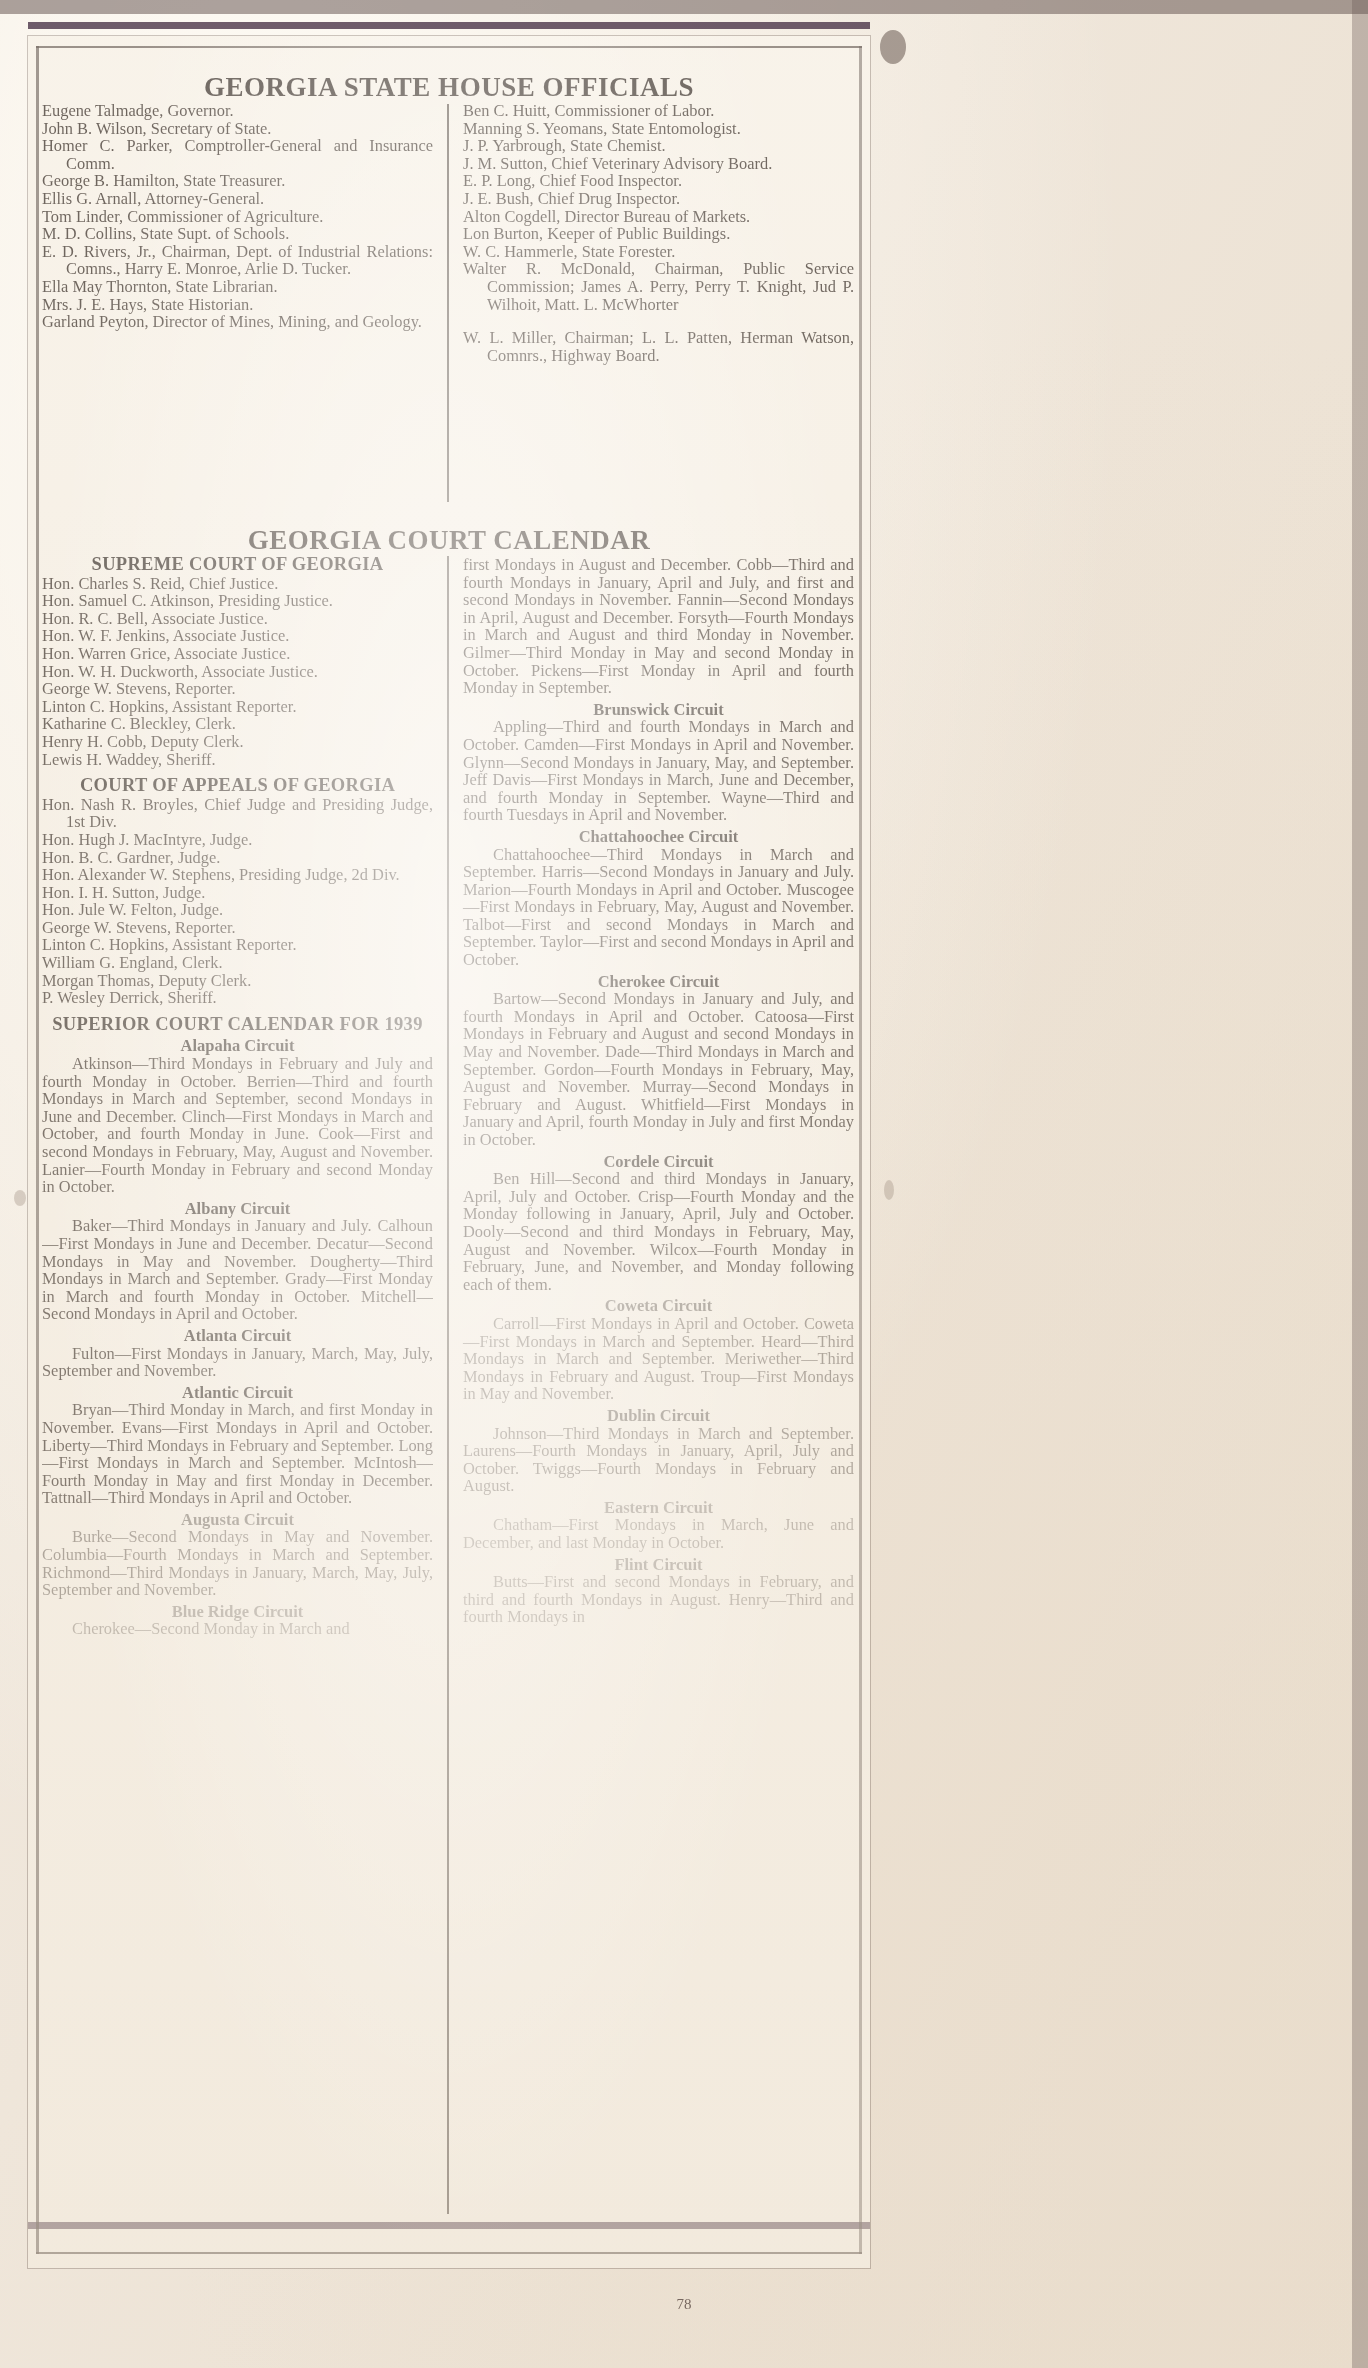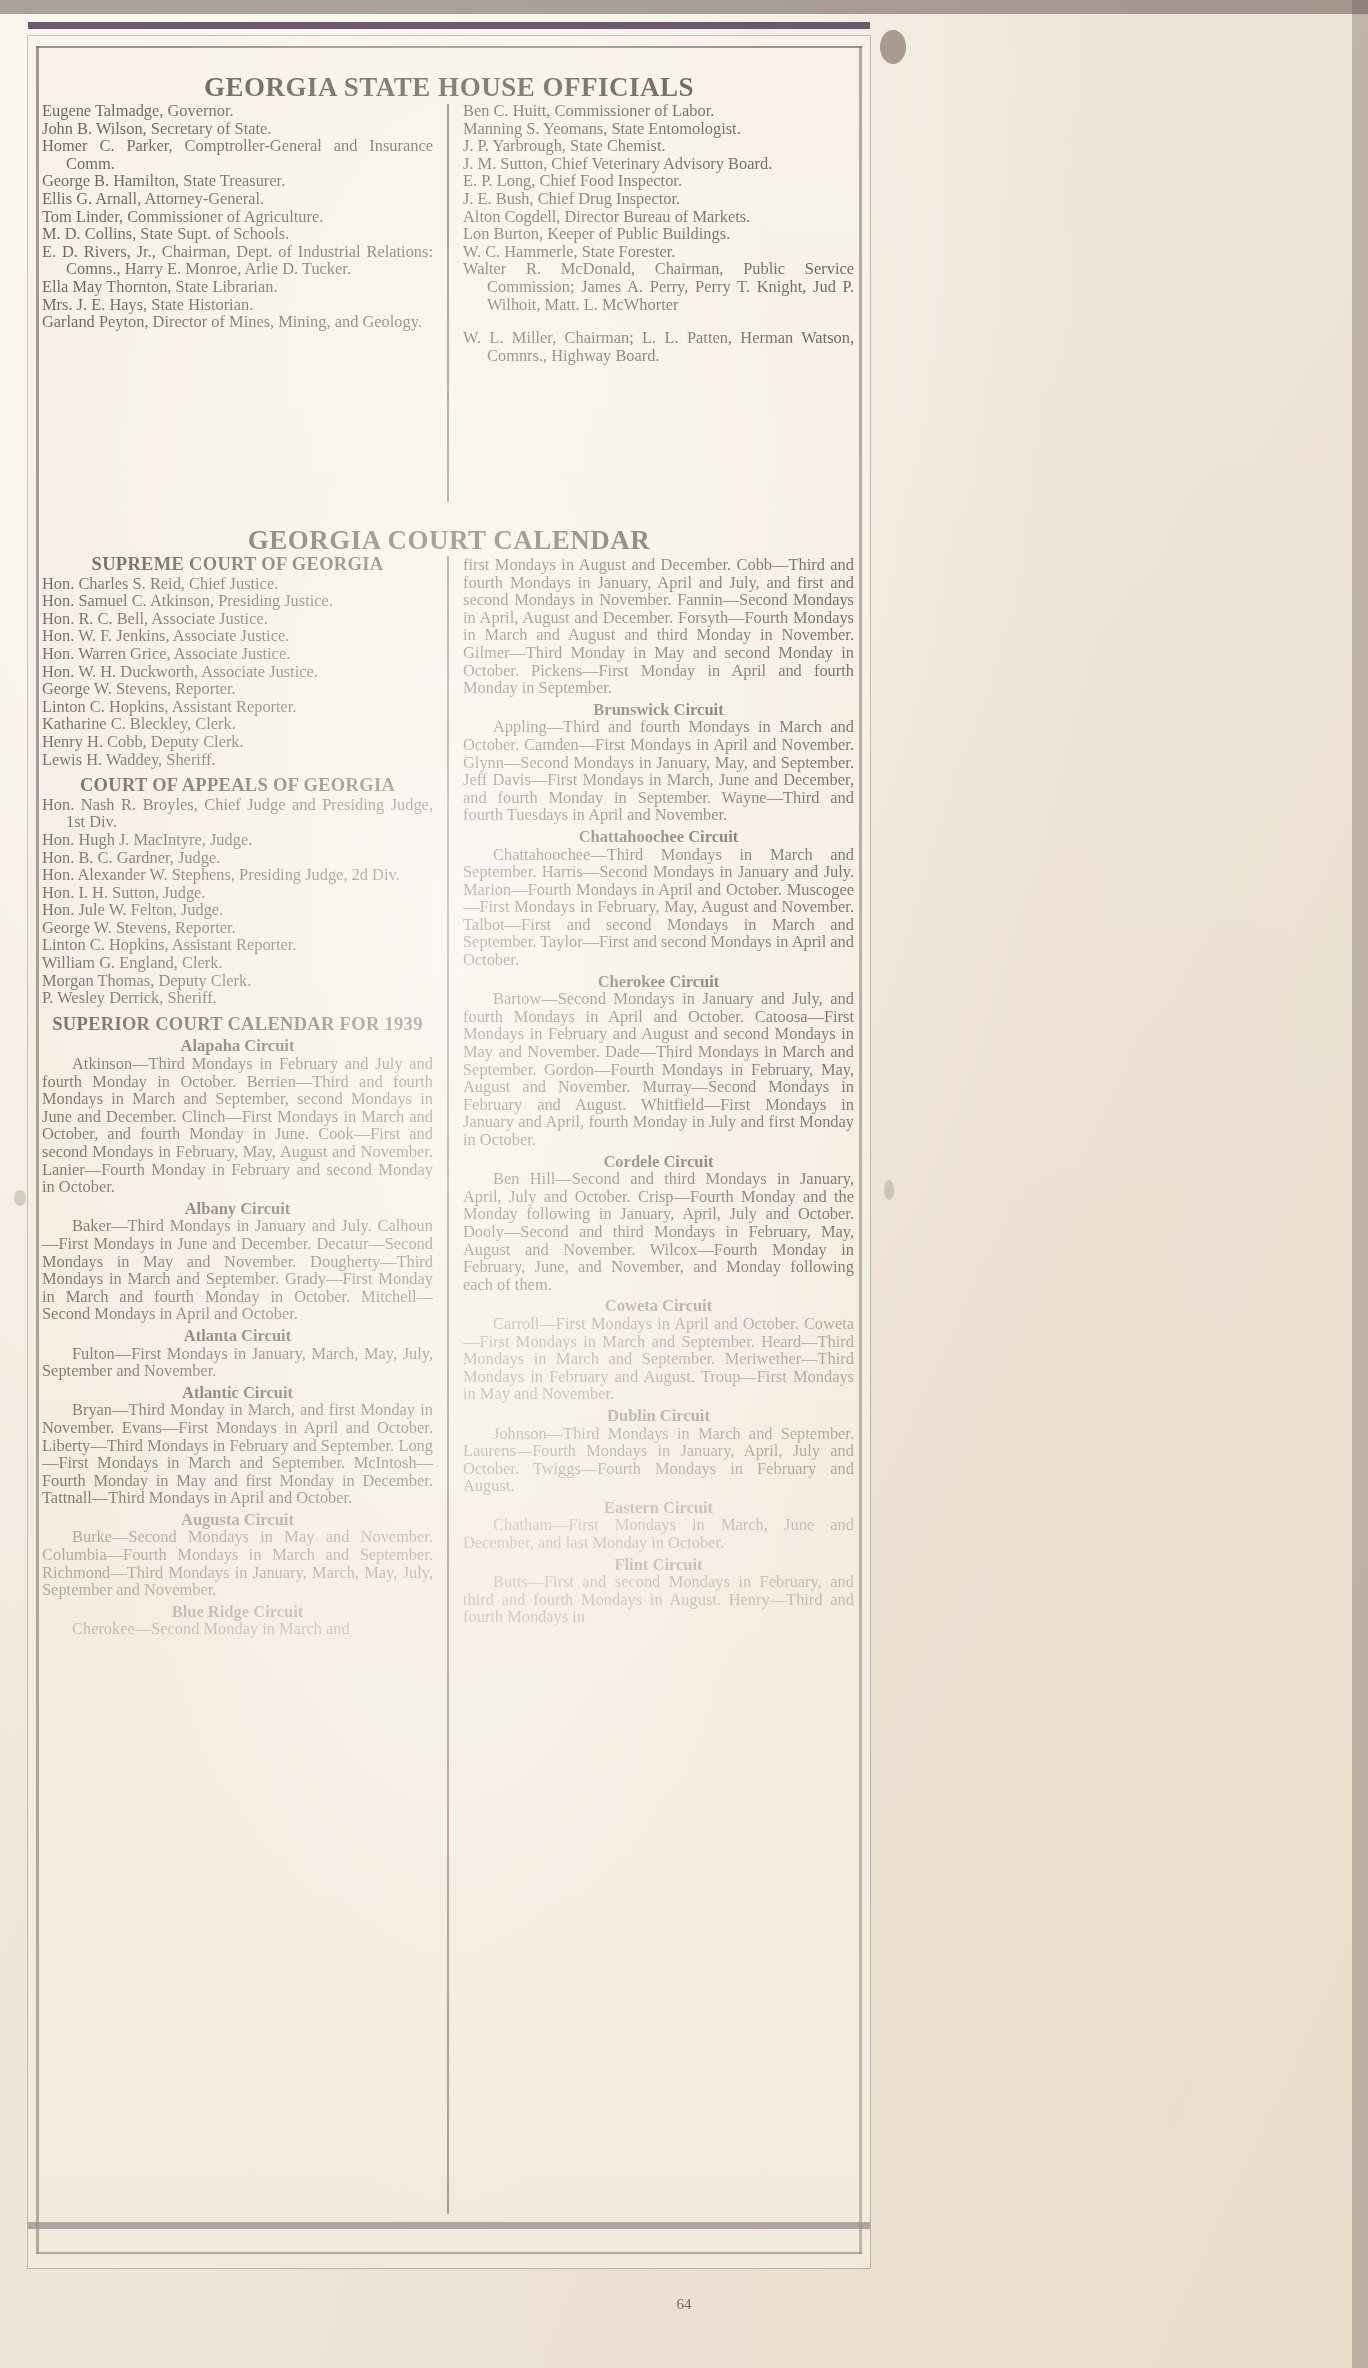--- a/index.html
+++ b/index.html
@@ -238,13 +238,13 @@
       <div class="faded2">
         <div class="circuithead">Flint Circuit</div>
         <div class="para">Butts—First and second Mondays in February, and third and fourth Mondays in August. Henry—Third and fourth Mondays in</div>
       </div>
     </div>
   </div>
 
   <div id="pagetint"></div>
 </div>
 
-<div class="pagenum" style="top:2296px;">64</div>
+<div class="pagenum" style="top:2296px;">78</div>
 
 </body></html>

